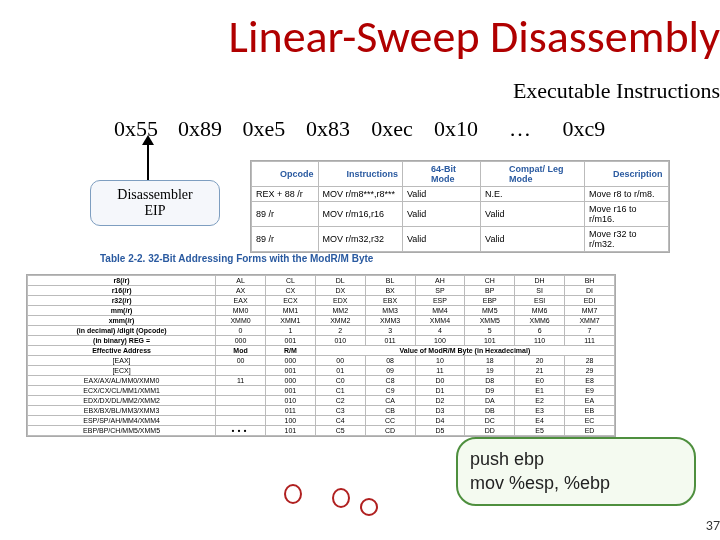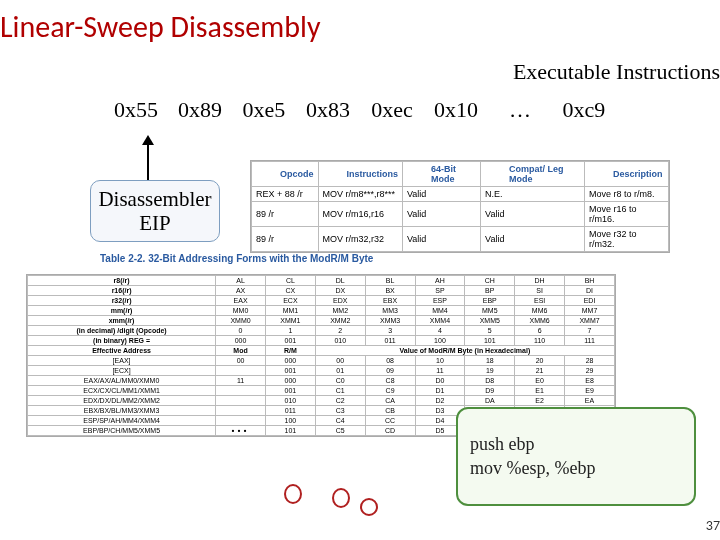--- a/index.html
+++ b/index.html
@@ -1,25 +1,25 @@
 <!DOCTYPE html>
 <html><head>
 <meta charset="utf-8">
 <style>
   * { box-sizing: border-box; margin: 0; padding: 0; }
   html, body { width: 720px; height: 540px; font-family: "Times New Roman", serif; background: #fdfdfd; position: relative; overflow: hidden; }
   .slide { width: 720px; height: 540px; position: relative; background: #fff; }
-  .title { text-align: left; font-size: 30px; color: #b00000; font-family: Calibri, Arial, sans-serif; font-weight: 400; padding-top: 8px; }
+  .title { text-align: right; font-size: 46px; color: #b00000; font-family: Calibri, Arial, sans-serif; font-weight: 400; padding-top: 8px; }
   .subtitle { text-align: right; font-size: 22px; margin-top: 14px; font-family: "Times New Roman", serif; }
   .byte-row { display: flex; justify-content: center; gap: 12px; font-size: 22px; font-family: "Times New Roman", serif; margin-top: 12px; position: relative; }
   .byte { min-width: 52px; text-align: center; }
   .arrow-up { position: absolute; left: 147px; top: 137px; width: 2px; height: 44px; background: #000; }
   .arrow-up::before { content: ""; position: absolute; left: -5px; top: -2px; border-left: 6px solid transparent; border-right: 6px solid transparent; border-bottom: 10px solid #000; }
-  .eip-box { position: absolute; left: 90px; top: 180px; width: 130px; text-align: center; border: 1px solid #7e9ec0; border-radius: 10px; background: #f5f7fb; padding: 6px 4px; font-size: 21px; font-family: "Times New Roman", serif; line-height: 1.15; }
-  .asm-box { position: absolute; right: 24px; bottom: 34px; width: 240px; border: 2px solid #4e8f3e; border-radius: 12px; background: #f4faf0; padding: 24px 12px; font-family: Liberation Serif, serif; font-size: 18px; color: #222; line-height: 1.3; }
+  .eip-box { position: absolute; left: 90px; top: 180px; width: 130px; text-align: center; border: 1px solid #7e9ec0; border-radius: 10px; background: #f5f7fb; padding: 6px 4px; font-size: 14px; font-family: "Times New Roman", serif; line-height: 1.15; }
+  .asm-box { position: absolute; right: 24px; bottom: 34px; width: 240px; border: 2px solid #4e8f3e; border-radius: 20px; background: #f4faf0; padding: 9px 12px; font-family: Liberation Sans, sans-serif; font-size: 18px; color: #222; line-height: 1.3; }
   .dots-mid { position: absolute; left: 230px; top: 416px; font-size: 18px; font-family: "Times New Roman", serif; }
   .opcode-table { position: absolute; left: 250px; top: 160px; width: 420px; background: #fff; font-family: Arial, sans-serif; font-size: 9px; border: 0.5px solid #aaa; }
   .opcode-table table { width: 100%; border-collapse: collapse; }
   .opcode-table th, .opcode-table td { border: 0.5px solid #bbb; padding: 2px 4px; text-align: left; font-weight: normal; }
   .opcode-table th { color: #2a5aa0; font-weight: bold; padding-left: 28px; }
   .modrm-wrap { position: absolute; left: 26px; top: 274px; width: 590px; background: #fff; font-family: Arial, sans-serif; font-size: 8px; border: 0.5px solid #aaa; }
   .modrm-title { position: absolute; left: 98px; top: 253px; font-size: 10px; color: #2a5aa0; font-family: Arial, sans-serif; font-weight: bold; background: #fff; padding: 0 2px; }
   .modrm-wrap table { width: 100%; border-collapse: collapse; }
   .modrm-wrap td, .modrm-wrap th { border: 0.5px solid #bbb; padding: 1px 2px; text-align: center; font-weight: normal; white-space: nowrap; }
   .modrm-wrap .hdr { font-weight: bold; }

